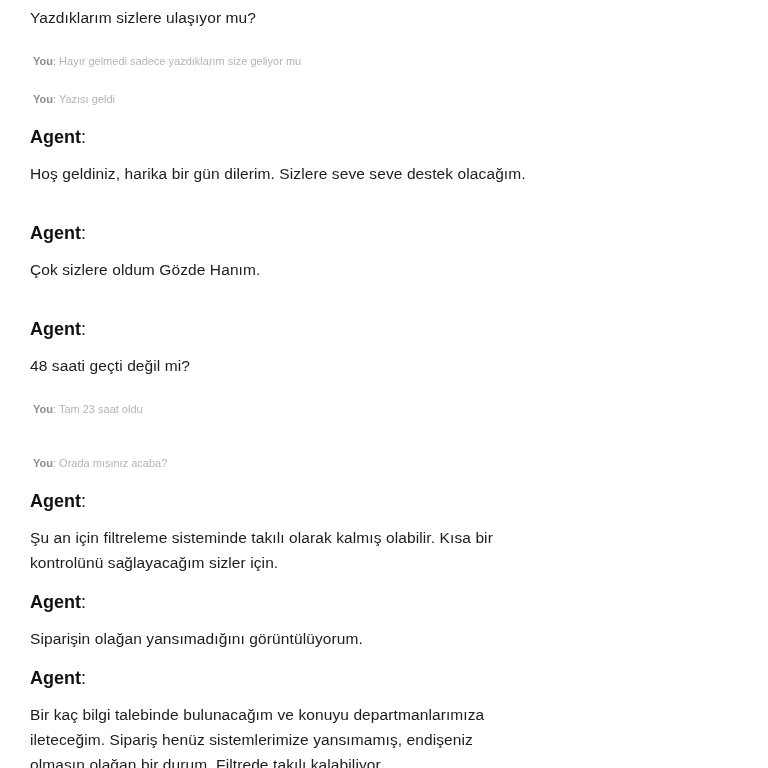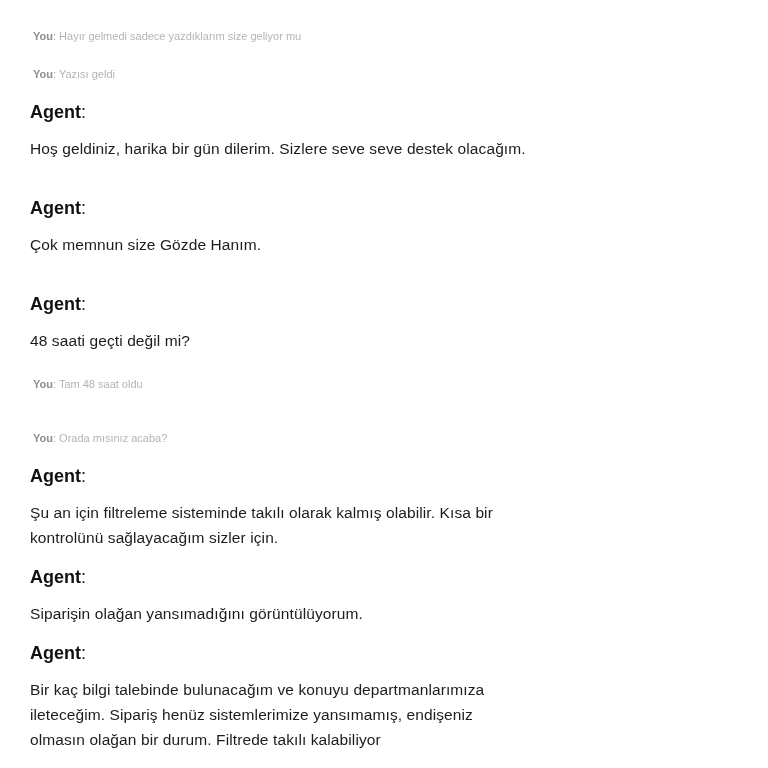--- a/index.html
+++ b/index.html
@@ -79,20 +79,21 @@
 
   .spacer-top { height: 5px; }
 </style>
 </head>
 <body>
 
 <div id="transcript">
 
   <div class="spacer-top"></div>
 
+  <div class="agent-text">Yazdıklarım sizlere ulaşıyor mu?</div>
 
   <div class="gap-you"></div>
 
   <div class="you-line"><span class="who">You</span><span class="colon">:</span> <span class="msg">Hayır gelmedi sadece yazdıklarım size geliyor mu</span></div>
 
   <div class="gap-you-tight"></div>
 
   <div class="you-line"><span class="who">You</span><span class="colon">:</span> <span class="msg">Yazısı geldi</span></div>
 
   <div class="gap-label"></div>
@@ -101,34 +102,34 @@
   <div class="gap-body"></div>
   <div class="agent-text">Hoş geldiniz, harika bir gün dilerim. Sizlere seve seve destek olacağım.</div>
 
   <div class="gap-after-body"></div>
 
 
   <div class="gap-label"></div>
 
   <div class="agent-label"><span class="who">Agent</span><span class="colon">:</span></div>
   <div class="gap-body"></div>
-  <div class="agent-text">Çok memnun size Gözde Hanım.</div>
+  <div class="agent-text">Çok sizlere oldum Gözde Hanım.</div>
 
   <div class="gap-after-body"></div>
 
 
   <div class="gap-label"></div>
 
   <div class="agent-label"><span class="who">Agent</span><span class="colon">:</span></div>
   <div class="gap-body"></div>
   <div class="agent-text">48 saati geçti değil mi?</div>
 
   <div class="gap-after-body"></div>
 
-  <div class="you-line"><span class="who">You</span><span class="colon">:</span> <span class="msg">Tam 48 saat oldu</span></div>
+  <div class="you-line"><span class="who">You</span><span class="colon">:</span> <span class="msg">Tam 23 saat oldu</span></div>
 
   <div class="gap-you-tight"></div>
 
 
   <div class="gap-you-tight"></div>
 
   <div class="you-line"><span class="who">You</span><span class="colon">:</span> <span class="msg">Orada mısınız acaba?</span></div>
 
   <div class="gap-label"></div>
 

